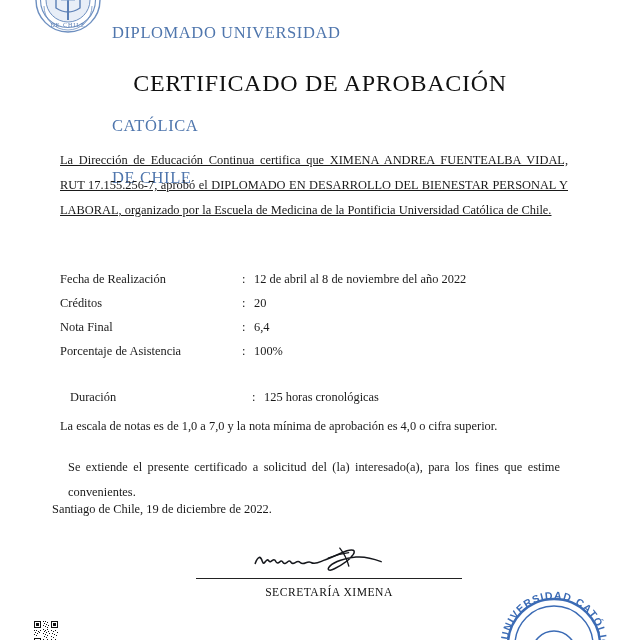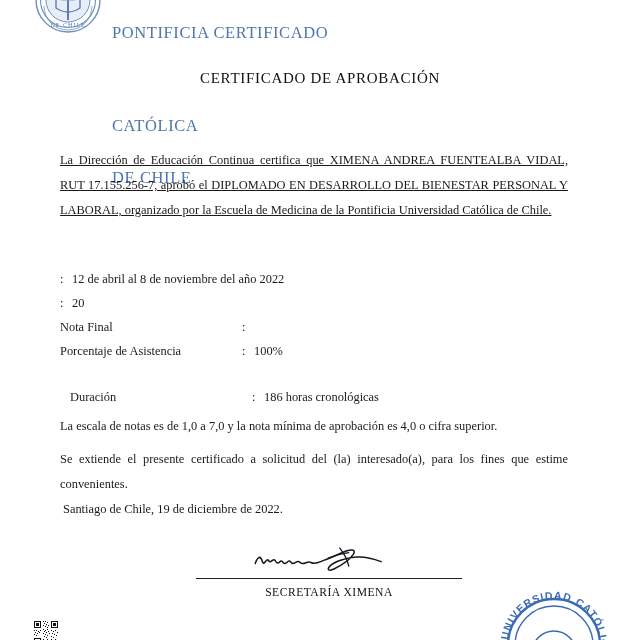--- a/index.html
+++ b/index.html
@@ -47,21 +47,21 @@
   .wordmark .l2 { display: block; margin-top: 40px; }
   .wordmark .l3 { display: block; }
 
   
   .doc-title {
     position: absolute;
     left: 0;
     top: 70px;
     width: 640px;
     text-align: center;
-    font-size: 15px;
+    font-size: 24px;
     letter-spacing: 0.7px;
     color: #111111;
   }
 
   
   .body-block {
     position: absolute;
     left: 60px;
     top: 148px;
     width: 508px;
@@ -102,24 +102,24 @@
   .issue-note {
     position: absolute;
     left: 60px;
     top: 447px;
     width: 508px;
     font-size: 12.4px;
     line-height: 25px;
     text-align: justify;
     text-justify: inter-word;
   }
-  .issue-note p { margin: 0; }
+  .issue-note p { margin: 8px; }
   .place-date {
     position: absolute;
-    left: 63px;
+    left: 52px;
     top: 502px;
     width: 508px;
     font-size: 12.4px;
   }
 
   
   .sign-area {
     position: absolute;
     left: 196px;
     top: 538px;
@@ -176,54 +176,57 @@
       <path d="M34 14 L34 54" stroke="#5b7fb5" stroke-width="2"></path>
       <path d="M22 24 L46 24" stroke="#5b7fb5" stroke-width="2"></path>
       <path d="M22 24 L22 42 Q34 50 46 42 L46 24 Z" fill="none" stroke="#5b7fb5" stroke-width="1.4"></path>
       <path d="M27 28 L41 28 M27 34 L41 34" stroke="#7f9dca" stroke-width="1"></path>
       <circle cx="34" cy="20" r="3" fill="none" stroke="#5b7fb5" stroke-width="1.2"></circle>
       <path d="M10 40 A24 24 0 0 0 58 40" fill="none" stroke="#6d8fc0" stroke-width="0.8"></path>
       <text x="34" y="61" text-anchor="middle" font-family="'Liberation Serif', serif" font-size="6" fill="#5b7fb5" letter-spacing="1">DE CHILE</text>
     </svg>
   </div>
   <div class="wordmark">
-    <span class="l1">PONTIFICIA CERTIFICADO</span>
+    <span class="l1">DIPLOMADO UNIVERSIDAD</span>
     <span class="l2">CATÓLICA</span>
     <span class="l3">DE CHILE</span>
   </div>
 </div>
 
 <div class="doc-title">CERTIFICADO DE APROBACIÓN</div>
 
 <div class="body-block">
   <p>La Dirección de Educación Continua certifica que XIMENA ANDREA FUENTEALBA VIDAL, RUT 17.155.256-7, aprobó el DIPLOMADO EN DESARROLLO DEL BIENESTAR PERSONAL Y LABORAL, organizado por la Escuela de Medicina de la Pontificia Universidad Católica de Chile.</p>
 </div>
 
 <div class="details">
   <div class="drow">
+    <span class="dlabel">Fecha de Realización</span>
     <span class="dcolon">:</span>
     <span class="dvalue">12 de abril al 8 de noviembre del año 2022</span>
   </div>
   <div class="drow">
+    <span class="dlabel">Créditos</span>
     <span class="dcolon">:</span>
     <span class="dvalue">20</span>
   </div>
   <div class="drow">
     <span class="dlabel">Nota Final</span>
     <span class="dcolon">:</span>
+    <span class="dvalue">6,4</span>
   </div>
   <div class="drow">
     <span class="dlabel">Porcentaje de Asistencia</span>
     <span class="dcolon">:</span>
     <span class="dvalue">100%</span>
   </div>
   <div class="drow gap">
     <span class="dlabel">Duración</span>
     <span class="dcolon">:</span>
-    <span class="dvalue">186 horas cronológicas</span>
+    <span class="dvalue">125 horas cronológicas</span>
   </div>
 </div>
 
 <div class="scale-note">La escala de notas es de 1,0 a 7,0 y la nota mínima de aprobación es 4,0 o cifra superior.</div>
 
 <div class="issue-note">
   <p>Se extiende el presente certificado a solicitud del (la) interesado(a), para los fines que estime convenientes.</p>
 </div>
 
 <div class="place-date">Santiago de Chile, 19 de diciembre de 2022.</div>

